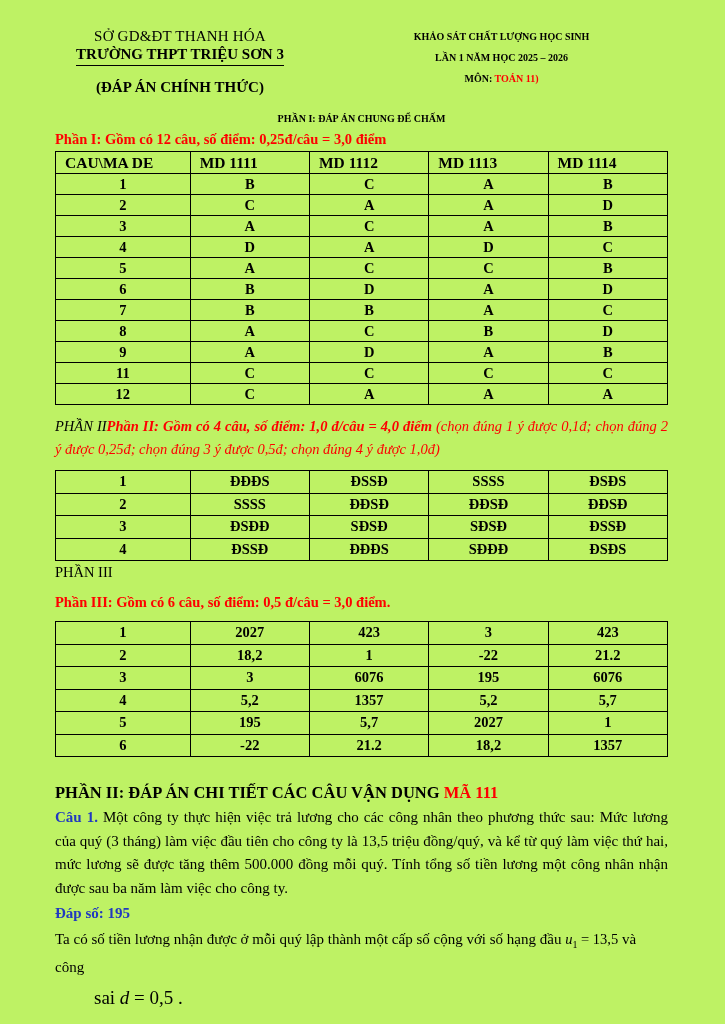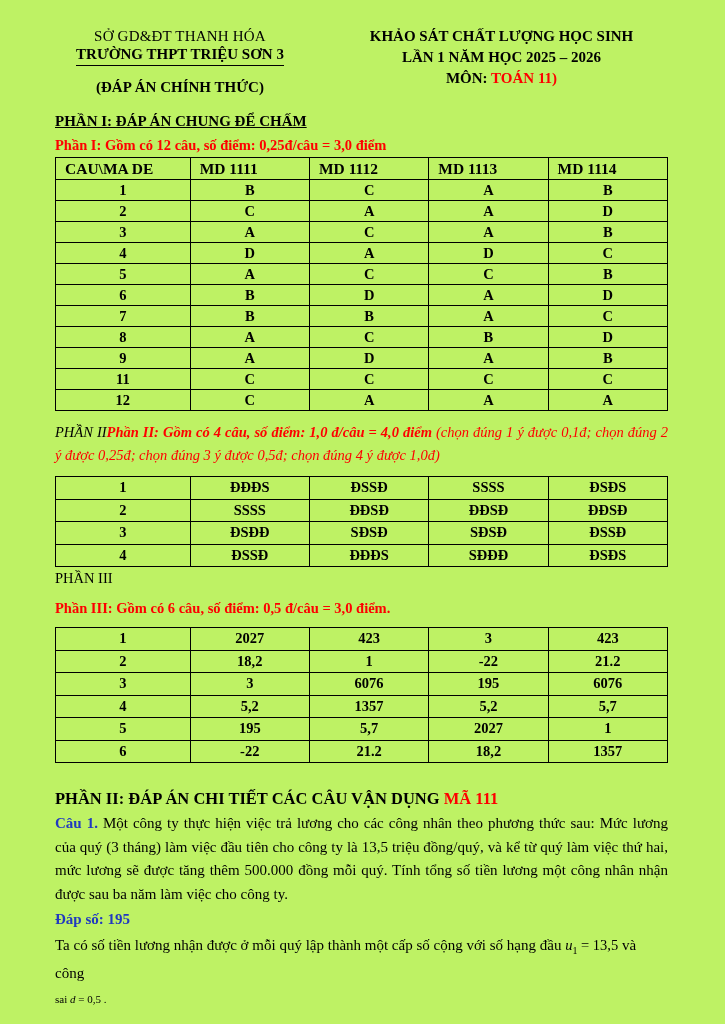--- a/index.html
+++ b/index.html
@@ -9,25 +9,25 @@
     padding:26px 57px 0 55px; overflow:hidden;
   }
   
   .header { display:flex; align-items:flex-start; }
   .header-left { width:250px; text-align:center; padding-top:2px; }
   .header-left .org { font-size:15px; letter-spacing:.2px; }
   .header-left .school { font-size:15px; font-weight:bold; margin-top:1px; }
   .school-underline { display:inline-block; border-bottom:1.5px solid #000; padding-bottom:2px; }
   .header-left .official { font-size:15px; font-weight:bold; margin-top:13px; }
   .header-right { flex:1; text-align:center; padding-left:30px; }
-  .header-right .l { font-size:15px; font-weight:bold; line-height:21px; }
+  .header-right .l { font-size:10px; font-weight:bold; line-height:21px; }
   .red { color:#fe0000; }
   .blue { color:#2139c0; }
   
-  .main-title { font-weight:bold; font-size:15px; margin-top:17px;text-decoration:underline; }
+  .main-title { text-align:center; font-weight:bold; font-size:10px; margin-top:17px; }
   .sub-red { font-weight:bold; font-size:14.5px; margin-top:7px; }
   
   table { border-collapse:collapse; width:100%; table-layout:fixed; }
   th, td { border:1.4px solid #000; overflow:hidden; white-space:nowrap; }
   th { text-align:left; font-size:15.5px; font-weight:bold; padding:1px 0 1px 9px; height:22px; }
   td { text-align:center; font-weight:bold; font-size:14.5px; padding:1px 4px; height:21px; }
   col.c1 { width:22%; } col.cx { width:19.5%; }
   .tbl1 { margin-top:3px;border-radius:13px; }
   .tbl2 { margin-top:9px; }
   .tbl2 td, .tbl3 td { height:22.5px; }
@@ -39,21 +39,21 @@
   .phan3-label { font-size:14.5px; margin-top:3px; }
   .phan3-red { font-weight:bold; font-size:14.5px; margin-top:13px; }
   .detail-heading { font-weight:bold; font-size:16.5px; margin-top:26px; }
   .cau-para { font-size:15px; line-height:23.5px; text-align:justify; margin-top:3px; }
   .cau-label { font-weight:bold; }
   .dap-so { font-weight:bold; font-size:15px; margin-top:2px; line-height:23px; }
   .solution { font-size:15px; line-height:23px; margin-top:3px; }
   .solution .math { font-size:14.5px; }
   .solution i { font-family:"Liberation Serif", serif; }
   .solution sub { font-size:10px; }
-  .sol-line2 { font-size:11px; margin-top:8px; }
+  .sol-line2 { font-size:19px; margin-top:8px;margin-left:39px; }
 </style>
 </head>
 <body>
 
 <div class="page">
 
   <div class="header">
     <div class="header-left">
       <div class="org">SỞ GD&amp;ĐT THANH HÓA</div>
       <div class="school">

